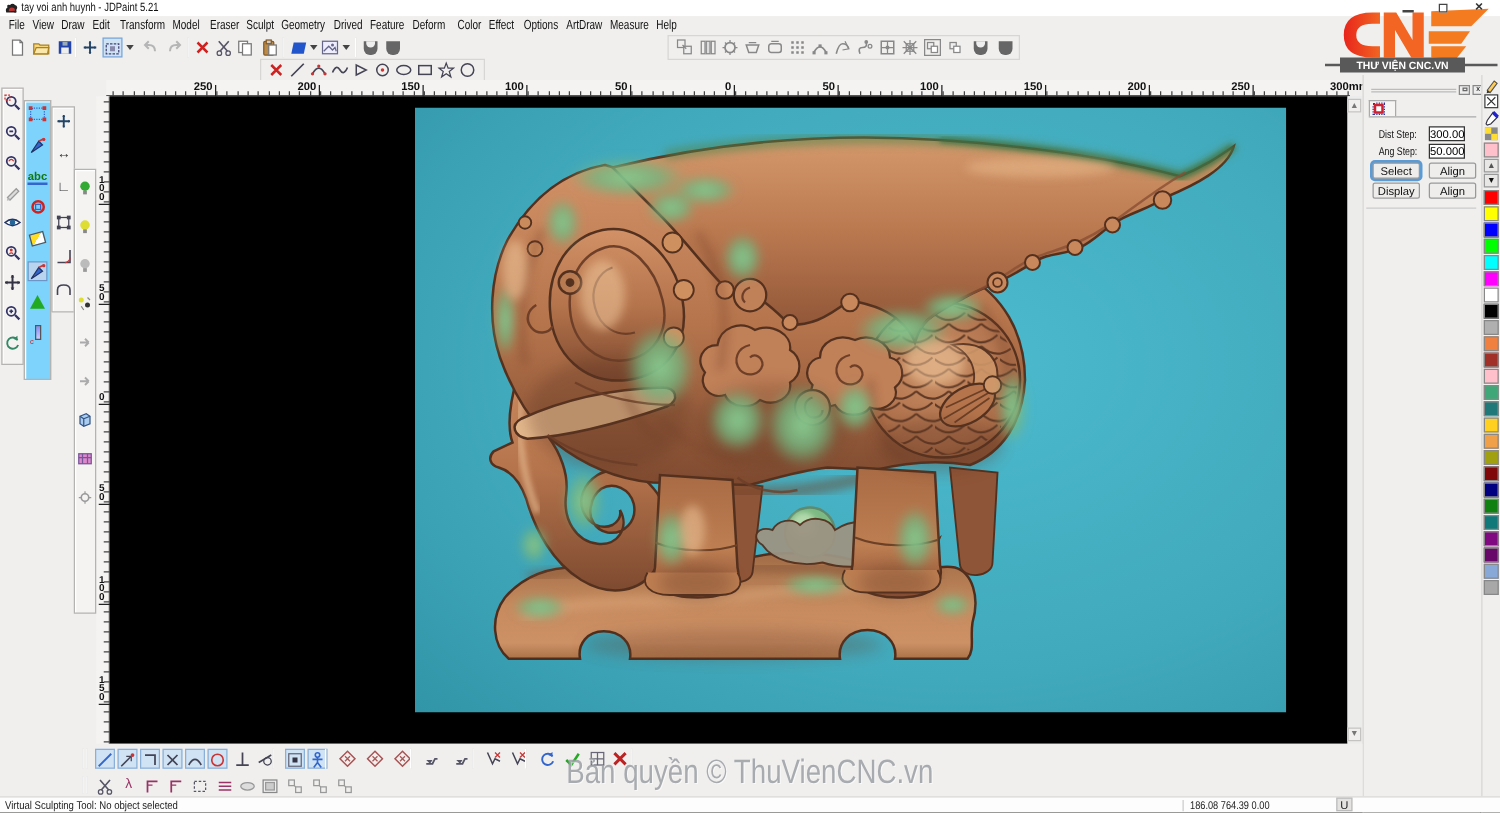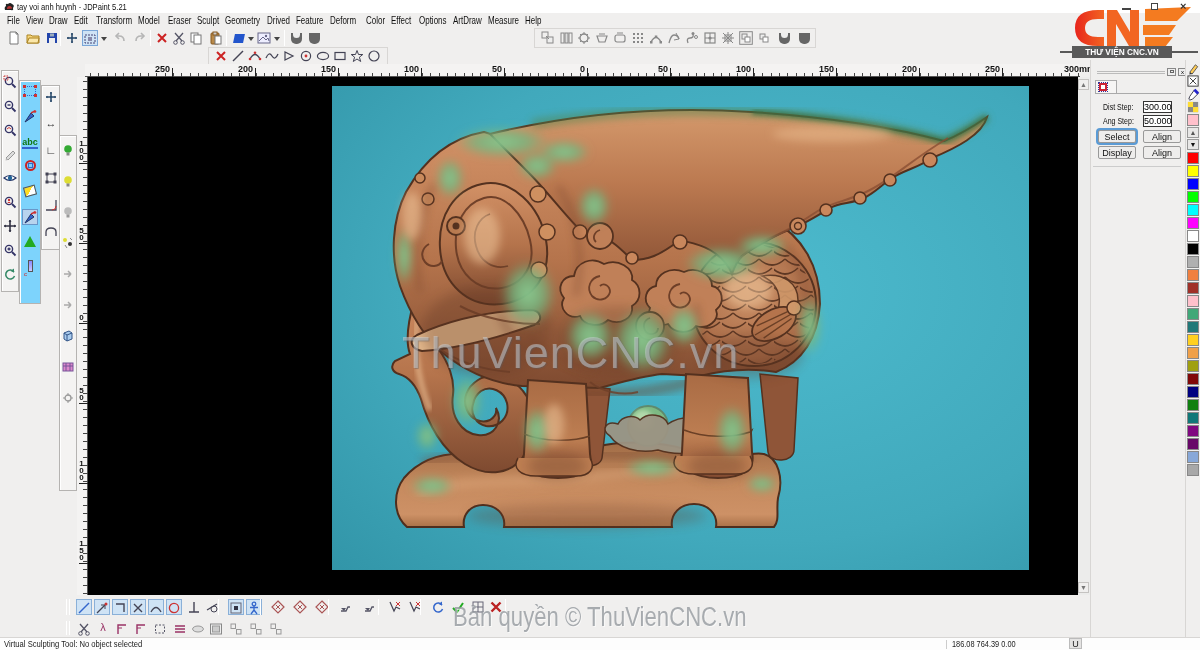--- a/index.html
+++ b/index.html
@@ -692,21 +692,20 @@
 
     <g filter="url(#b4)" opacity="0.55">
       <ellipse cx="150" cy="150" rx="18" ry="28" fill="#f0c79c"></ellipse>
       <ellipse cx="416" cy="204" rx="24" ry="18" fill="#f0c79c"></ellipse>
       <ellipse cx="500" cy="48" rx="60" ry="8" fill="#e8b98c"></ellipse>
       <ellipse cx="222" cy="338" rx="10" ry="20" fill="#f0c79c"></ellipse>
       <ellipse cx="80" cy="130" rx="10" ry="24" fill="#f0c79c"></ellipse>
     </g>
   </svg>
   </div>
-  <div id="wm1">ThuVienCNC.vn</div>
 </div>
 
 <div id="vsb">
     <div style="position:absolute;left:0;top:2px;width:11px;height:11px;background:#f0efee;border:1px solid #c5c3c1;font-size:7px;text-align:center;line-height:10px;color:#777;">▲</div>
     <div style="position:absolute;left:0;bottom:2px;width:11px;height:11px;background:#f0efee;border:1px solid #c5c3c1;font-size:7px;text-align:center;line-height:10px;color:#777;">▼</div>
   </div>
 
 <div id="rpanel">
   <div style="position:absolute;left:6px;top:11px;width:68px;height:3px;border-top:1px solid #bbb;border-bottom:1px solid #bbb;"></div>
   <div style="position:absolute;left:76px;top:8px;width:9px;height:8px;border:1px solid #888;background:#eee;">

